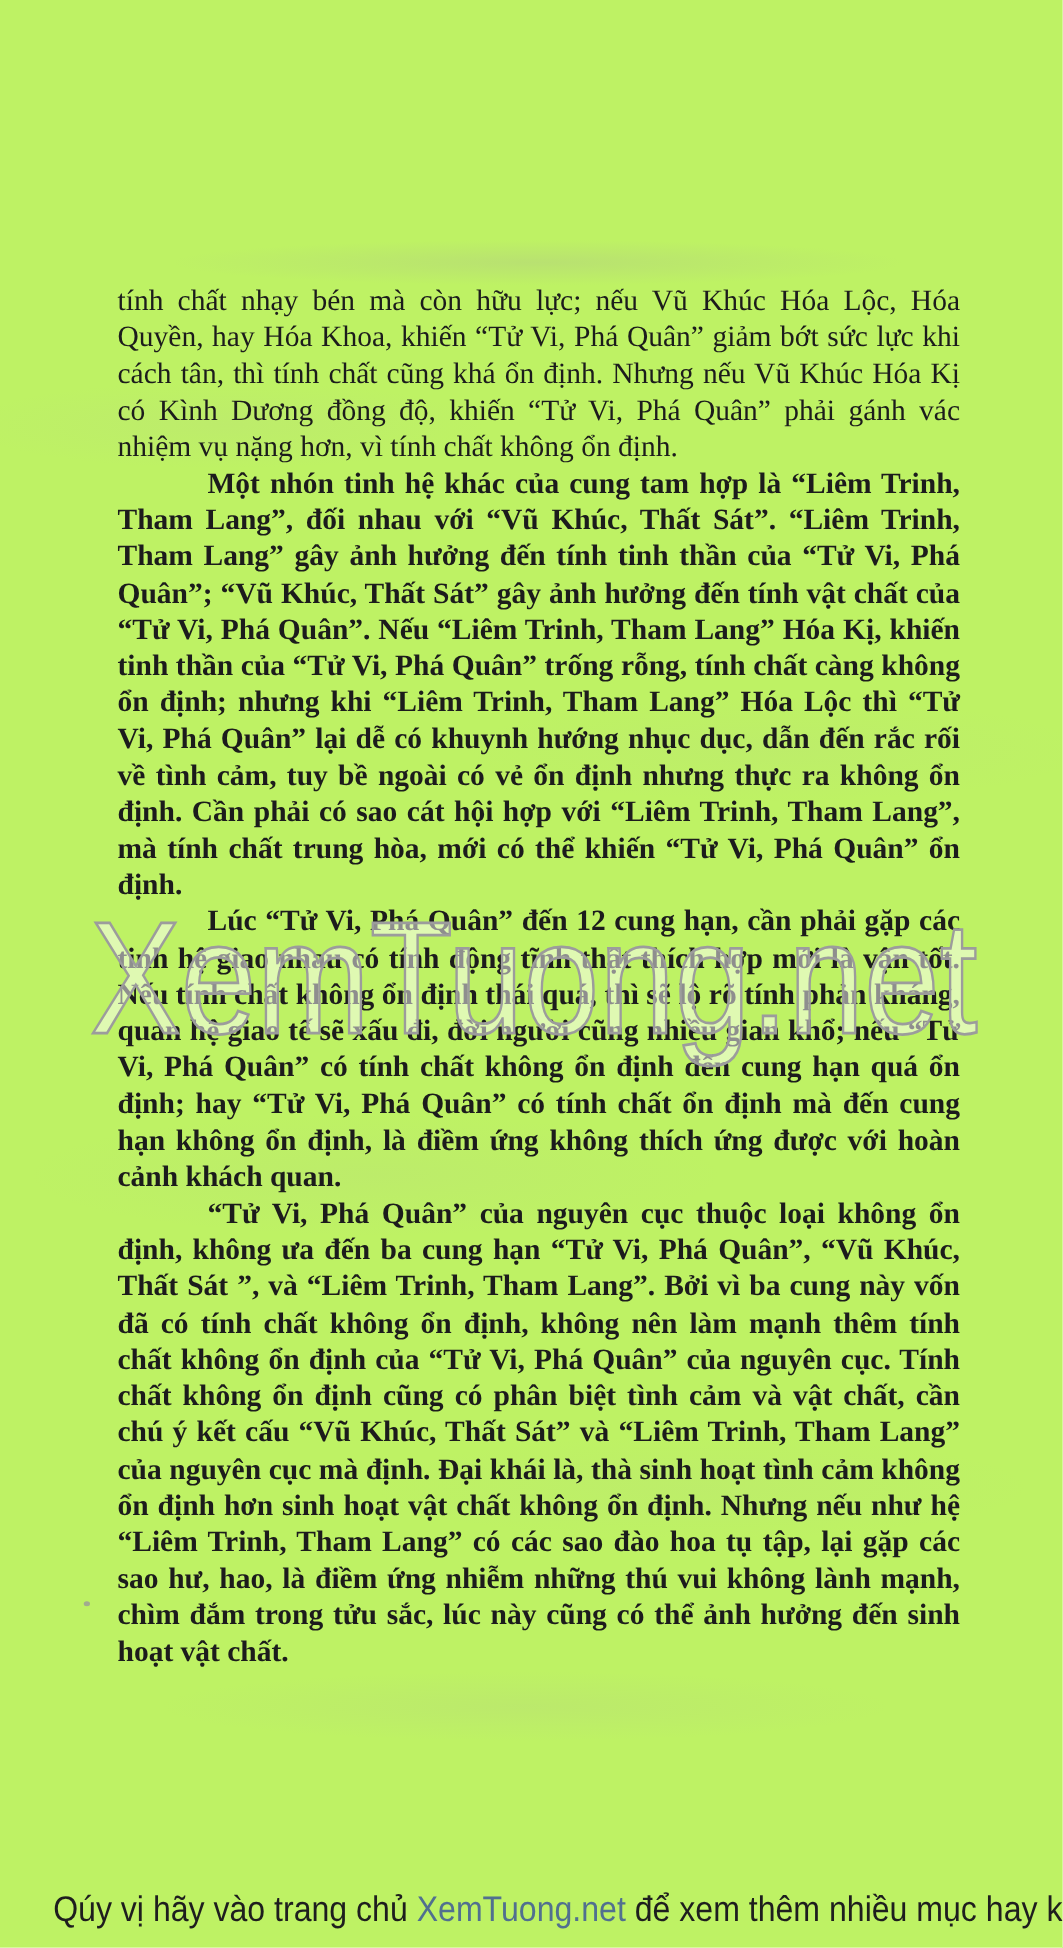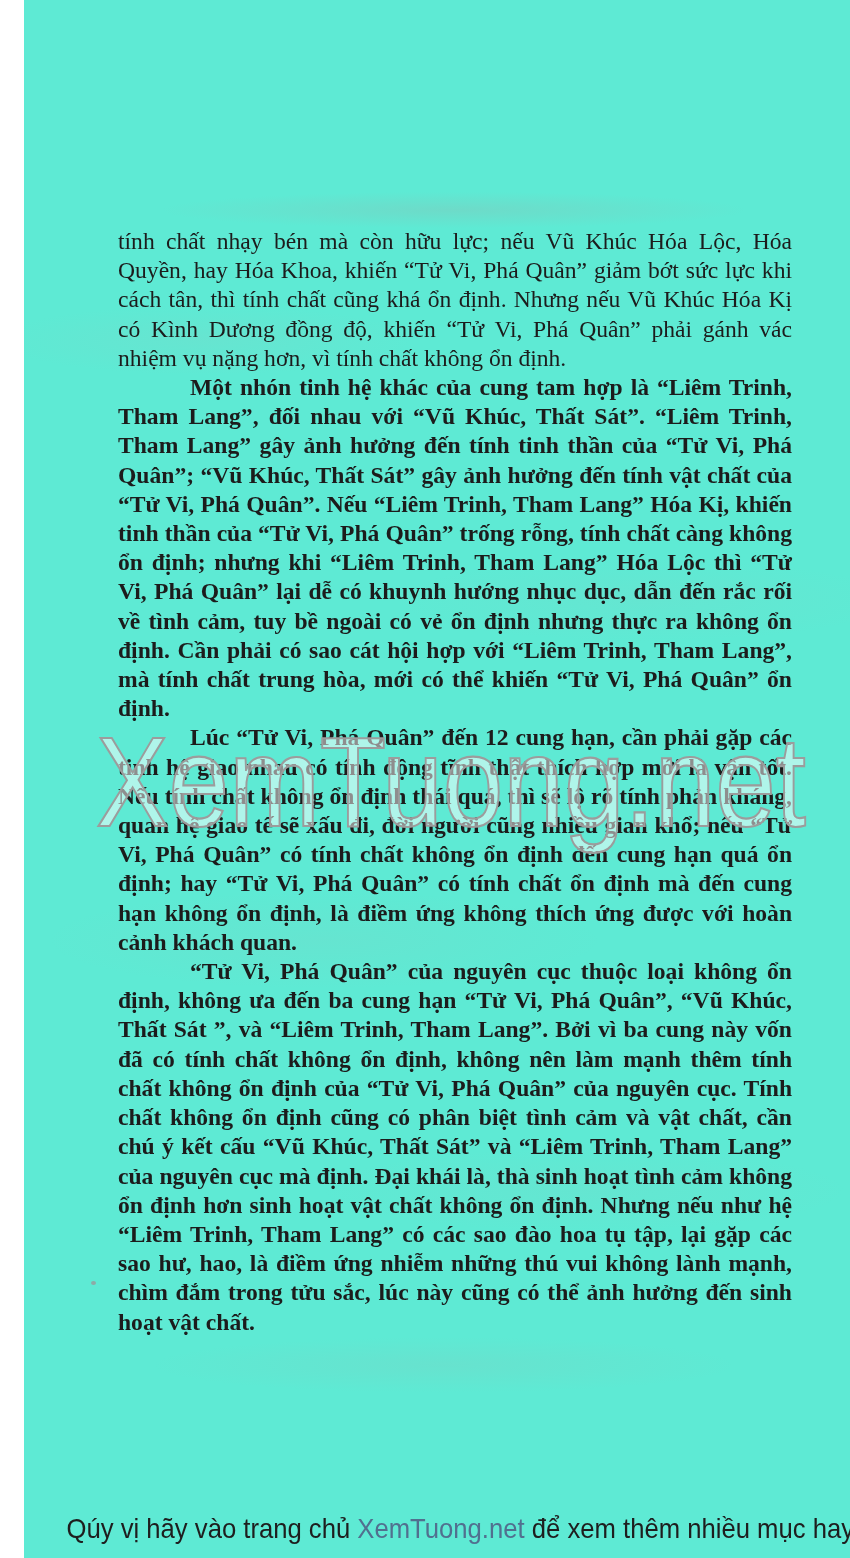--- a/index.html
+++ b/index.html
@@ -5,22 +5,21 @@
   html,body{margin:0;padding:0;}
   body{
     width:850px;height:1558px;
     background:#ffffff;
     position:relative;
     font-family:"Liberation Serif", serif;
     overflow:hidden;
   }
   .page{
     position:absolute;inset:0;
-    background:#5eead4;
-    margin-left:24px;
+    background:#bef264;
   }
   
   .scan-texture{
     position:absolute;left:0;top:180px;width:850px;height:1240px;
     background:
       radial-gradient(ellipse 420px 26px at 430px 30px, rgba(165,165,160,0.22), rgba(165,165,160,0) 70%),
       radial-gradient(ellipse 300px 50px at 180px 160px, rgba(180,180,175,0.10), rgba(180,180,175,0) 70%),
       radial-gradient(ellipse 360px 60px at 620px 420px, rgba(180,180,175,0.08), rgba(180,180,175,0) 70%),
       radial-gradient(ellipse 400px 70px at 300px 760px, rgba(175,175,170,0.09), rgba(175,175,170,0) 70%),
       radial-gradient(ellipse 380px 60px at 560px 1010px, rgba(180,180,175,0.08), rgba(180,180,175,0) 70%),

